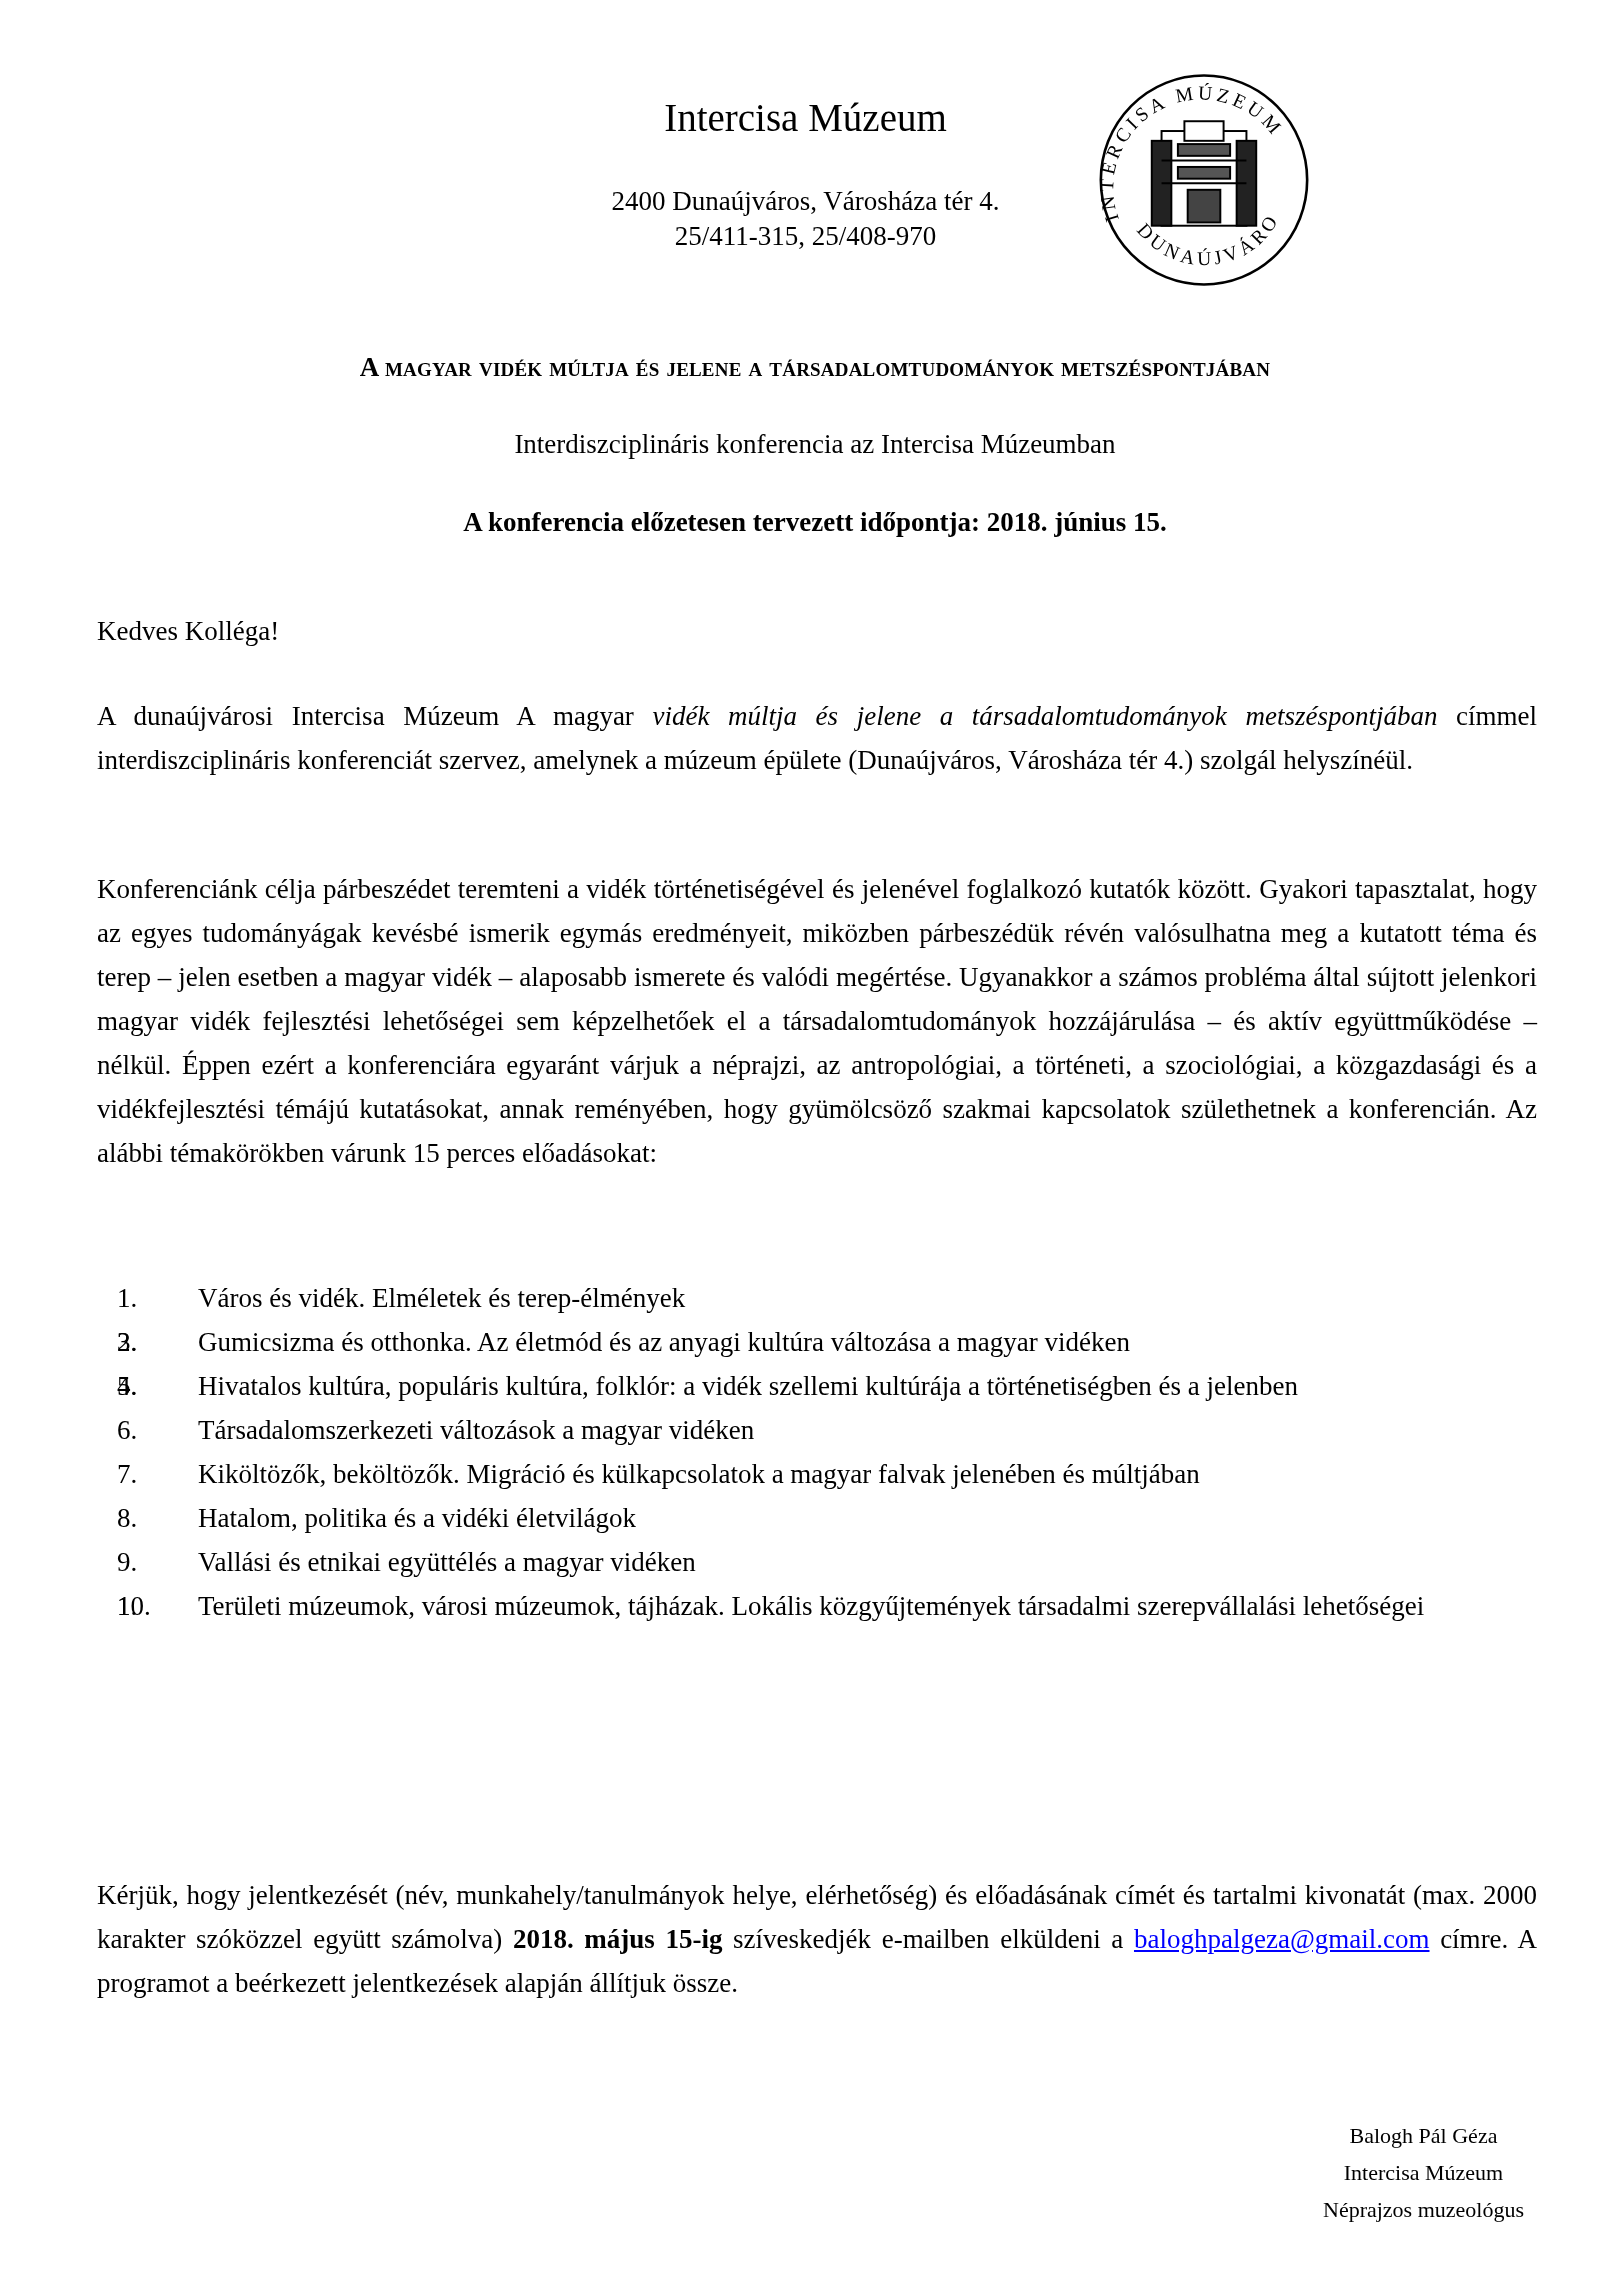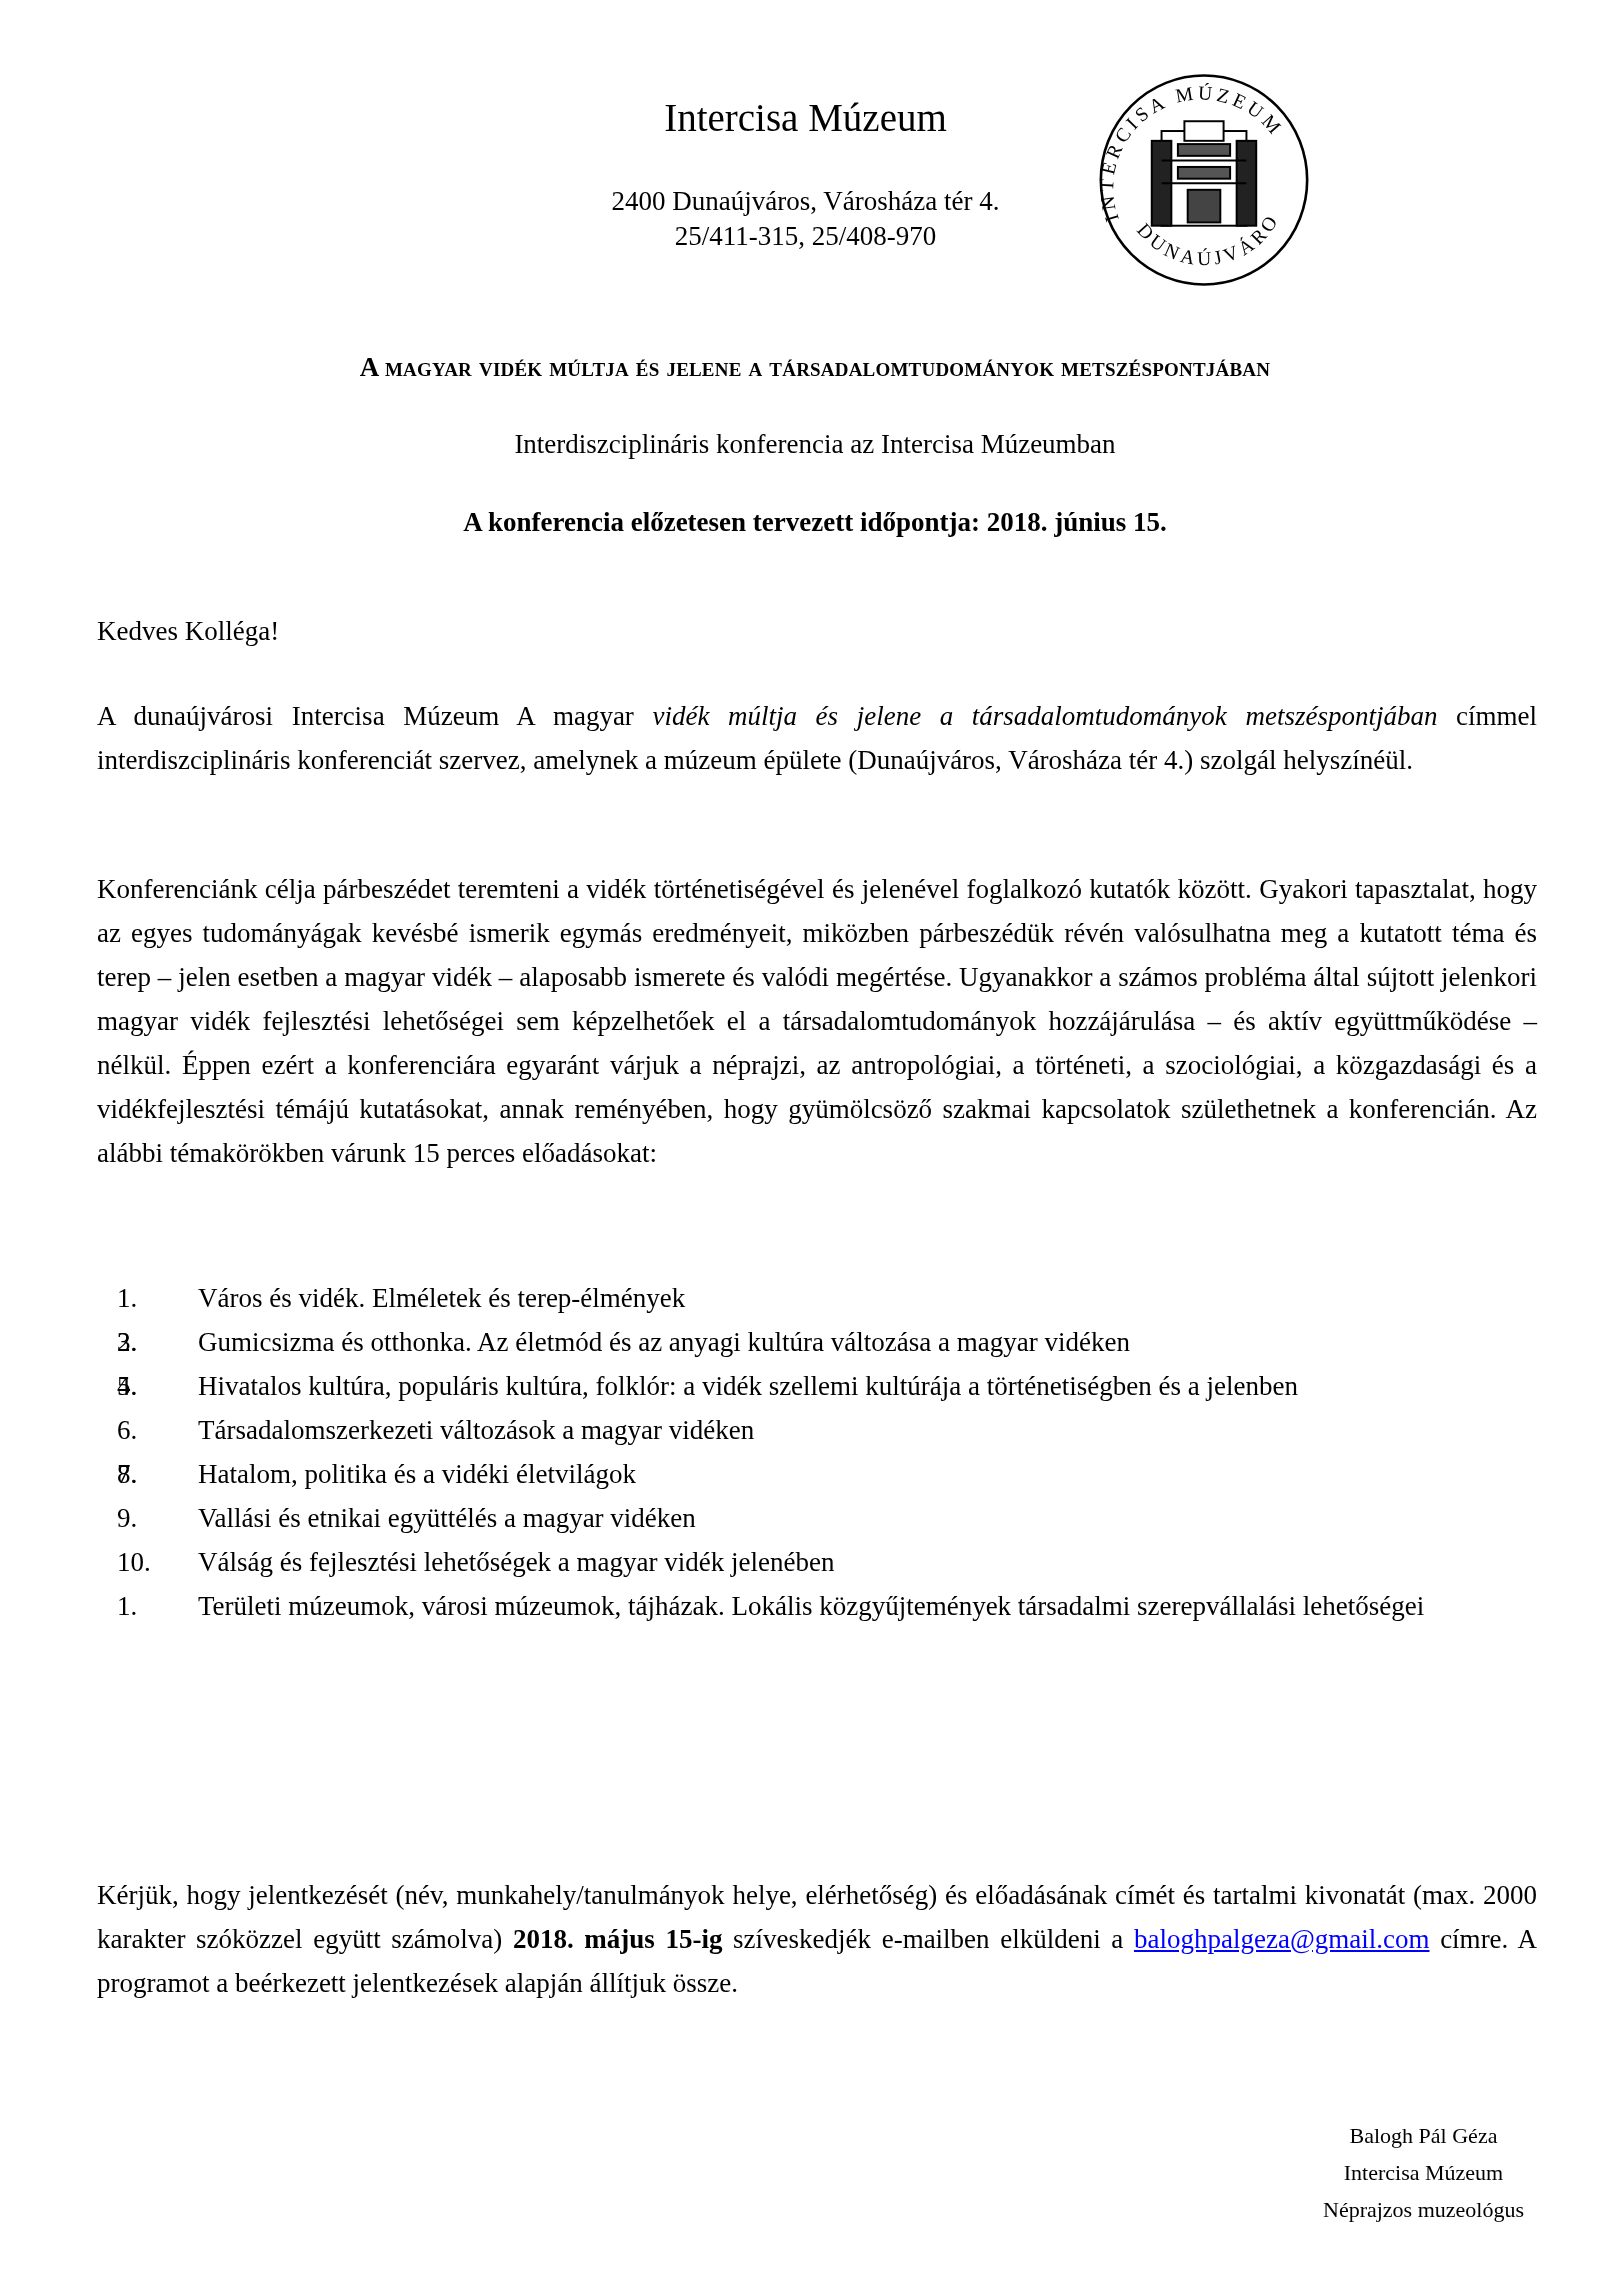--- a/index.html
+++ b/index.html
@@ -69,24 +69,24 @@
 
 <div class="abs text p2">Konferenciánk célja párbeszédet teremteni a vidék történetiségével és jelenével foglalkozó kutatók között. Gyakori tapasztalat, hogy az egyes tudományágak kevésbé ismerik egymás eredményeit, miközben párbeszédük révén valósulhatna meg a kutatott téma és terep – jelen esetben a magyar vidék – alaposabb ismerete és valódi megértése. Ugyanakkor a számos probléma által sújtott jelenkori magyar vidék fejlesztési lehetőségei sem képzelhetőek el a társadalomtudományok hozzájárulása – és aktív együttműködése – nélkül. Éppen ezért a konferenciára egyaránt várjuk a néprajzi, az antropológiai, a történeti, a szociológiai, a közgazdasági és a vidékfejlesztési témájú kutatásokat, annak reményében, hogy gyümölcsöző szakmai kapcsolatok születhetnek a konferencián. Az alábbi témakörökben várunk 15 perces előadásokat:</div>
 
 <ol class="topics">
   <li><span class="num">1.</span><span>Város és vidék. Elméletek és terep-élmények</span></li>
   <li><span class="num">2.</span></li>
   <li><span class="num">3.</span><span>Gumicsizma és otthonka. Az életmód és az anyagi kultúra változása a magyar vidéken</span></li>
   <li><span class="num">4.</span></li>
   <li><span class="num">5.</span><span>Hivatalos kultúra, populáris kultúra, folklór: a vidék szellemi kultúrája a történetiségben és a jelenben</span></li>
   <li><span class="num">6.</span><span>Társadalomszerkezeti változások a magyar vidéken</span></li>
-  <li><span class="num">7.</span></li>
+  <li><span class="num">7.</span><span>Kiköltözők, beköltözők. Migráció és külkapcsolatok a magyar falvak jelenében és múltjában</span></li>
   <li><span class="num">8.</span><span>Hatalom, politika és a vidéki életvilágok</span></li>
   <li><span class="num">9.</span><span>Vallási és etnikai együttélés a magyar vidéken</span></li>
-  <li><span class="num">10.</span><span>Válság és fejlesztési lehetőségek a magyar vidék jelenében</span></li>
+  <li><span class="num">10.</span></li>
   <li><span class="num">1.</span><span>Területi múzeumok, városi múzeumok, tájházak. Lokális közgyűjtemények társadalmi szerepvállalási lehetőségei</span></li>
 </ol>
 
 <div class="abs text p3"><span>Kérjük, hogy jelentkezését (név, munkahely/tanulmányok helye, elérhetőség) és előadásának címét és tartalmi kivonatát (max. 2000 karakter szóközzel együtt számolva) </span><b>2018. május 15-ig</b><span> szíveskedjék e-mailben elküldeni a </span><a class="email" href="#">baloghpalgeza@gmail.com</a><span> címre. A programot a beérkezett jelentkezések alapján állítjuk össze.</span></div>
 
 <div class="abs sig">
   <div>Balogh Pál Géza</div>
   <div>Intercisa Múzeum</div>
   <div>Néprajzos muzeológus</div>
 </div>

